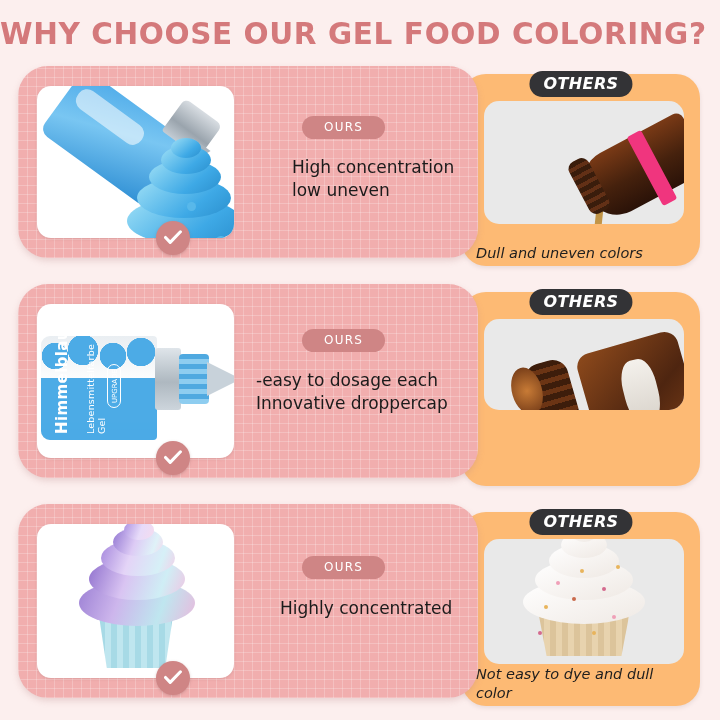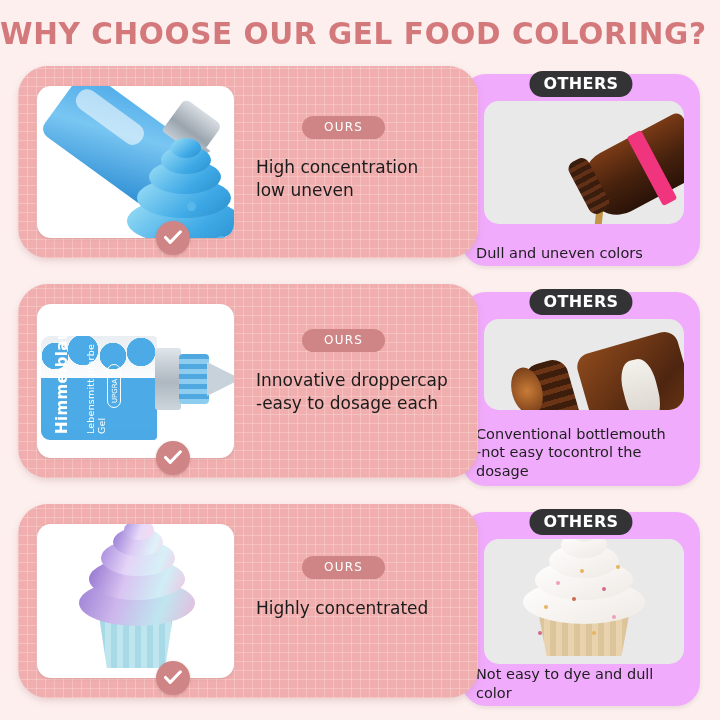--- a/index.html
+++ b/index.html
@@ -41,23 +41,24 @@
   .row-1 { top: 278px; height: 212px; }
   .row-2 { top: 498px; height: 212px; }
 
   
   .others-panel {
     position: absolute;
     left: 462px;
     top: 14px;
     width: 238px;
     bottom: 4px;
-    background: #f0abfc;
+    background: #fdba74;
     border-radius: 24px;
     box-shadow: 0 2px 4px rgba(150,130,130,0.18);
+    font-style: italic;
   }
   .others-card {
     position: absolute;
     left: 22px;
     top: 27px;
     right: 16px;
     bottom: 42px;
     background: #e9e9e9;
     border-radius: 15px;
     overflow: hidden;
@@ -153,25 +154,25 @@
     position: absolute;
     left: 6px;
     right: 0;
     top: 88px;
     font-size: 17px;
     line-height: 22.5px;
     color: #1b1b1b;
     font-family: "DejaVu Sans", sans-serif;
   }
   .row-0 .ours-badge { top: 50px; }
-  .row-0 .ours-text  { top: 90px; }
+  .row-0 .ours-text  { top: 90px; margin-left: 36px; }
   .row-1 .ours-badge { top: 45px; }
   .row-1 .ours-text  { top: 85px; }
   .row-2 .ours-badge { top: 52px; }
-  .row-2 .ours-text  { top: 93px; }
+  .row-2 .ours-text  { top: 93px; margin-left: 24px; }
 
   
   .art { position: absolute; inset: 0; }
 
   
   .tube {
     position: absolute;
     left: 48px; top: -18px;
     width: 128px; height: 78px;
     background: linear-gradient(160deg, #4aa8e8 0%, #79c6f2 45%, #2f8fd4 100%);
@@ -487,25 +488,20 @@
 
   <div class="others-panel">
     <div class="others-badge">OTHERS</div>
     <div class="others-card">
       <div class="art">
         <div class="o2-body"></div>
         <div class="o2-wad"></div>
         <div class="o2-mouth"></div>
         <div class="o2-inner"></div>
       </div>
-    </div>
-    <div class="others-caption">
-      <div>Conventional bottlemouth</div>
-      <div>-not easy tocontrol the</div>
-      <div>dosage</div>
     </div>
   </div>
 
   <div class="ours-panel">
     <div class="ours-card">
       <div class="art">
         <div class="bottle">
           <div class="bottle-wave"></div>
           <div class="bottle-label">Himmelblau</div>
           <div class="bottle-sub">Lebensmittelfarbe Gel</div>
@@ -517,22 +513,22 @@
       </div>
     </div>
     <div class="check-badge">
       <svg width="18" height="15" viewBox="0 0 18 15">
         <path d="M1.5 7.5 L6.2 12.4 L16.4 1.8" stroke="#ffffff" stroke-width="3.1" fill="none" stroke-linecap="round" stroke-linejoin="round"></path>
       </svg>
     </div>
     <div class="ours-right">
       <div class="ours-badge">OURS</div>
       <div class="ours-text">
+        <div>-easy to dosage each</div>
         <div>Innovative droppercap</div>
-        <div>-easy to dosage each</div>
       </div>
     </div>
   </div>
 </div>
 
 <div class="row row-2">
 
   <div class="others-panel">
     <div class="others-badge">OTHERS</div>
     <div class="others-card">

